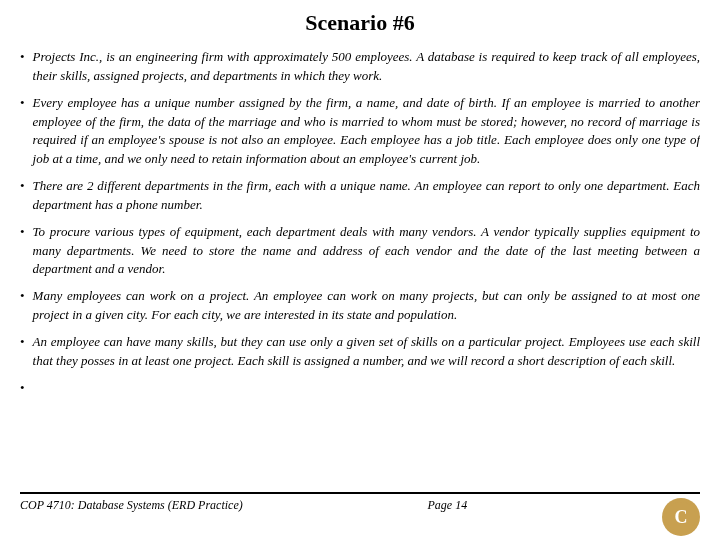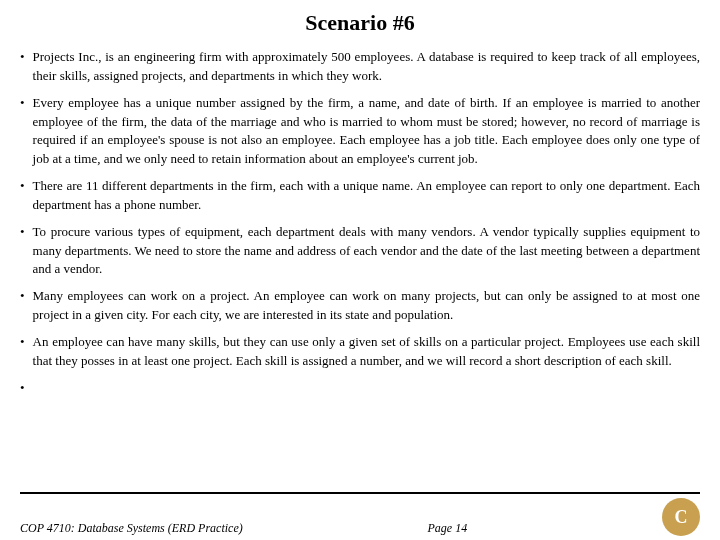--- a/index.html
+++ b/index.html
@@ -52,20 +52,21 @@
       flex-shrink: 0;
       color: #000;
     }
 
     .bullet-text {
       font-size: 13px;
       line-height: 1.45;
       color: #000;
       text-align: justify;
       font-family: "Times New Roman", Times, serif;
+      font-style: italic;
     }
 
     .footer {
       border-top: 2px solid #000;
       display: flex;
       flex-direction: row;
       align-items: center;
       justify-content: space-between;
       padding: 4px 0 4px 0;
       background: #fff;
@@ -105,42 +106,42 @@
       font-weight: bold;
       margin-left: 10px;
       overflow: hidden;
     }
 
     .footer-text-row {
       display: flex;
       flex-direction: row;
       justify-content: space-between;
       width: 100%;
-      align-items: flex-end;
+      align-items: flex-start;
     }
   </style>
 </head>
 <body>
 
 <div class="page">
   <div class="title">Scenario #6</div>
 
   <div class="content">
 
   <div class="bullet-item">
         <span class="bullet">•</span>
         <span class="bullet-text">Projects Inc., is an engineering firm with approximately 500 employees.  A database is required to keep track of all employees, their skills, assigned projects, and departments in which they work.</span>
       </div>
       <div class="bullet-item">
         <span class="bullet">•</span>
         <span class="bullet-text">Every employee has a unique number assigned by the firm, a name, and date of birth.  If an employee is married to another employee of the firm, the data of the marriage and who is married to whom must be stored; however, no record of marriage is required if an employee's spouse is not also an employee.  Each employee has a job title.  Each employee does only one type of job at a time, and we only need to retain information about an employee's current job.</span>
       </div>
       <div class="bullet-item">
         <span class="bullet">•</span>
-        <span class="bullet-text">There are 11 different departments in the firm, each with a unique name.  An employee can report to only one department.  Each department has a phone number.</span>
+        <span class="bullet-text">There are 2 different departments in the firm, each with a unique name.  An employee can report to only one department.  Each department has a phone number.</span>
       </div>
       <div class="bullet-item">
         <span class="bullet">•</span>
         <span class="bullet-text">To procure various types of equipment, each department deals with many vendors.  A vendor typically supplies equipment to many departments.  We need to store the name and address of each vendor and the date of the last meeting between a department and a vendor.</span>
       </div>
       <div class="bullet-item">
         <span class="bullet">•</span>
         <span class="bullet-text">Many employees can work on a project.  An employee can work on many projects, but can only be assigned to at most one project in a given city.  For each city, we are interested in its state and population.</span>
       </div>
       <div class="bullet-item">

